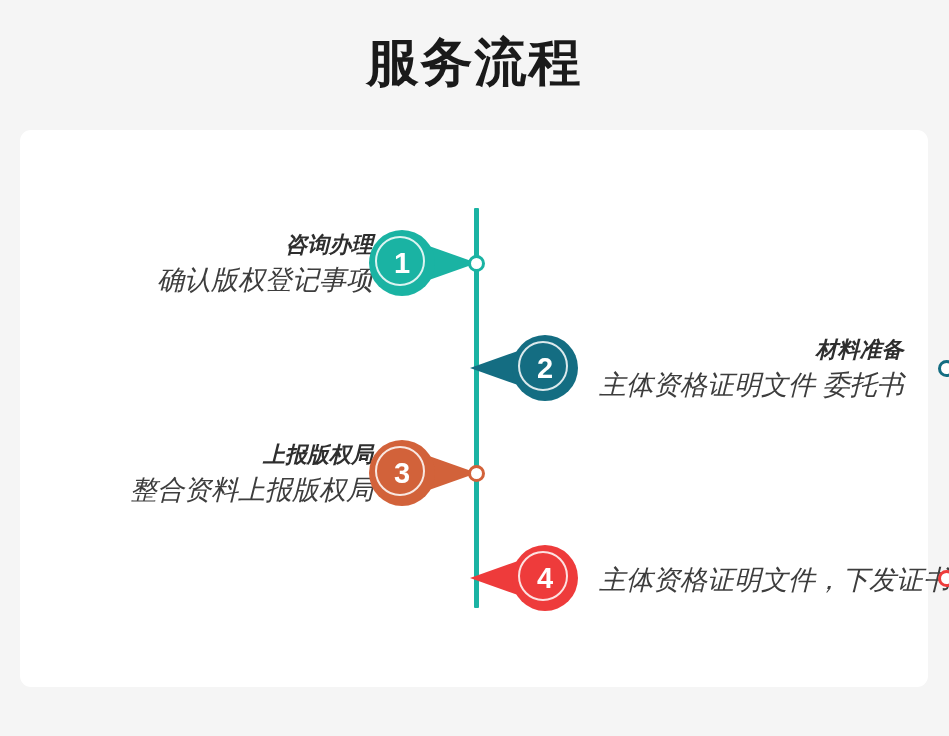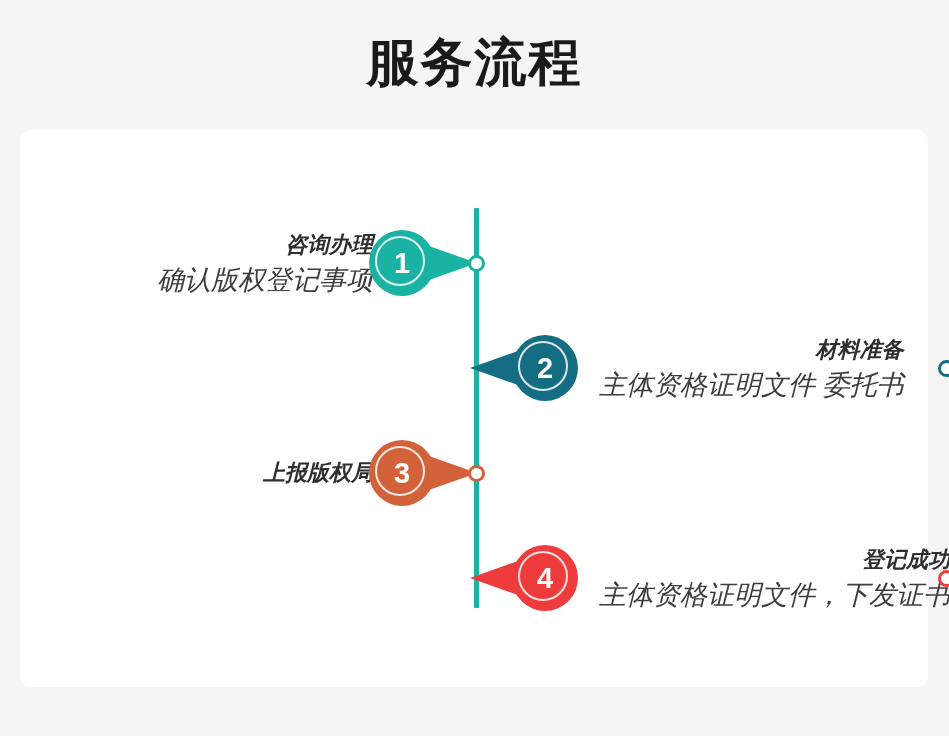--- a/index.html
+++ b/index.html
@@ -218,36 +218,36 @@
       </div>
     </div>
     <div class="node-holder">
       <div class="node" style="border-color: rgb(20, 109, 130);"></div>
     </div>
   </div>
 
   <div class="step step-left" id="step-2" style="top:425px;">
     <div class="txt">
       <div class="step-title">上报版权局</div>
+      <div class="step-desc">整合资料上报版权局</div>
     </div>
     <div class="badge-wrap">
       <div class="badge-point" style="border-left-color: rgb(210, 98, 58);"></div>
       <div class="badge-circle" style="background: rgb(210, 98, 58);">
         <div class="badge-ring"></div>
         <div class="badge-num">3</div>
       </div>
     </div>
     <div class="node-holder">
       <div class="node" style="border-color: rgb(210, 98, 58);"></div>
     </div>
   </div>
 
   <div class="step step-right" id="step-3" style="top:530px;">
     <div class="txt">
-      <div class="step-title">登记成功</div>
       <div class="step-desc">主体资格证明文件，下发证书</div>
     </div>
     <div class="badge-wrap">
       <div class="badge-point" style="border-right-color: rgb(238, 59, 59);"></div>
       <div class="badge-circle" style="background: rgb(238, 59, 59);">
         <div class="badge-ring"></div>
         <div class="badge-num">4</div>
       </div>
     </div>
     <div class="node-holder">

